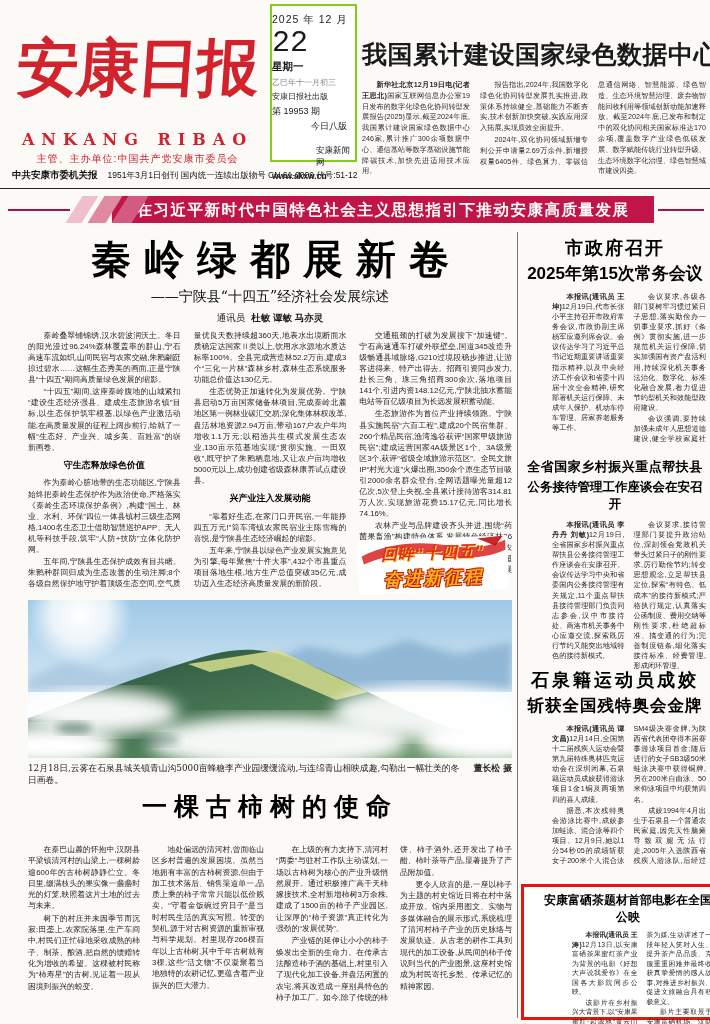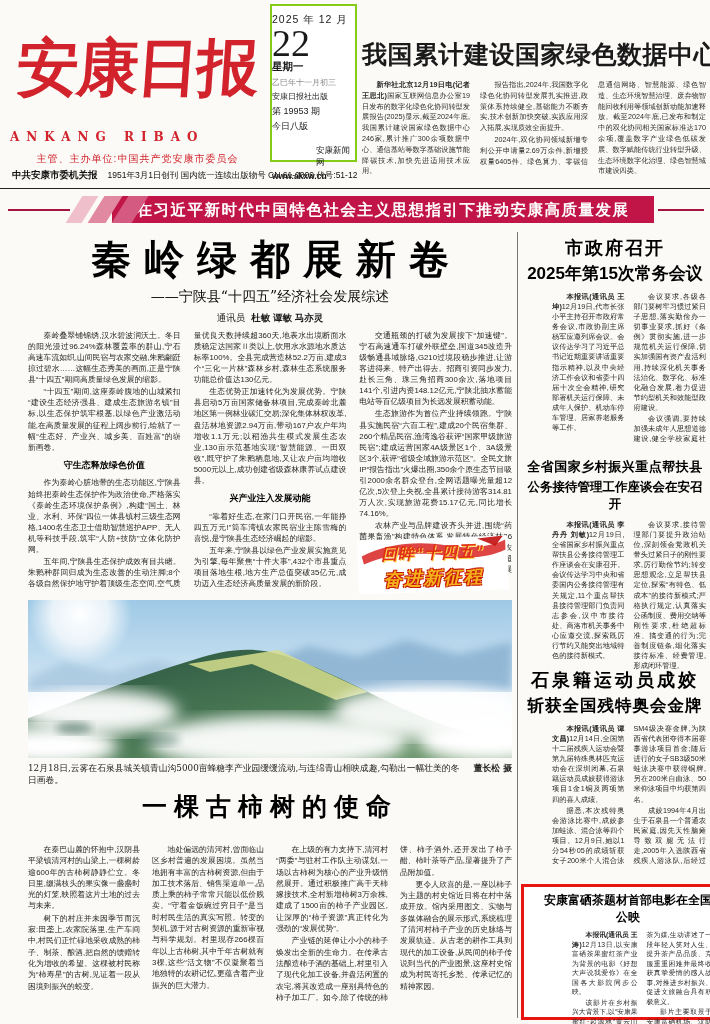--- a/index.html
+++ b/index.html
@@ -10,46 +10,46 @@
     font-family:"Liberation Sans", sans-serif; color:#1a1a1a;
   }
   
   .mast-title{
     position:absolute; left:8px; top:4px; width:258px; height:128px;
     font-family:"DejaVu Serif", serif; font-weight:900; color:#d2232d;
     font-size:62px; line-height:128px; text-align:center;
     transform:skewX(-4deg); letter-spacing:-2px; white-space:nowrap;
   }
   .mast-pinyin{
-    position:absolute; left:10px; top:130px; width:255px; text-align:left;
-    font-family:"DejaVu Serif", serif; font-weight:bold; font-size:12px;
+    position:absolute; left:10px; top:130px; width:255px; text-align:center;
+    font-family:"DejaVu Serif", serif; font-weight:bold; font-size:16px;
     letter-spacing:7px; color:#d2232d;
   }
   .mast-org{
     position:absolute; left:0px; top:152px; width:275px; text-align:center;
     font-size:10px; font-weight:normal; color:#d2232d; letter-spacing:1px;
   }
   .mast-footer{
     position:absolute; left:12px; top:169px; width:345px;
     font-size:8.5px; color:#111; white-space:nowrap;
   }
   .mast-footer b{ margin-right:10px; font-size:9.5px; }
   .mast-rule{ position:absolute; left:0; top:188px; width:710px; height:1px; background:#222; }
   
   .datebox{
     position:absolute; left:270px; top:4px; width:87px; height:158px;
     border:2px solid #84cc16; background:#fff; text-align:left; padding-top:7px;
   }
   .db-month{ font-size:10.5px; letter-spacing:1px; }
-  .db-day{ font-family:Liberation Serif, serif; font-size:38px; line-height:32px; }
+  .db-day{ font-family:Liberation Mono, monospace; font-size:30px; line-height:32px; }
   .db-week{ font-size:10.5px; font-weight:bold; margin-top:1px; }
   .db-lunar{ font-size:8px; color:#8a8a8a; margin-top:3px; }
   .db-pub{ font-family:"DejaVu Serif", serif; font-size:8px; margin-top:3px; }
   .db-issue{ font-size:9px; margin-top:3px; }
-  .db-pages{ font-size:9px; margin-top:2px; }
+  .db-pages{ font-size:9px; margin-top:2px;padding-left:39px; }
   .db-site{ font-size:8.5px; margin-top:12px;padding-left:44px; }
   .db-url{ font-size:8.5px; font-weight:bold; margin-top:2px; }
   
   .top-art{ position:absolute; left:362px; top:38px; width:344px; }
   .top-head{ font-size:25px; font-weight:900; letter-spacing:0.5px; white-space:nowrap; }
   .top-body{ margin-top:9px; height:104px; overflow:hidden;
     columns:3; column-gap:10px; font-size:7.2px; line-height:1.5; text-align:justify; color:#2b2b2b;}
   
   .banner-line{ position:absolute; top:209px; height:2px; background:#a61243; }
   .banner-box{
@@ -178,26 +178,26 @@
   <div class="lead-byline">
     <span>通讯员</span><b>杜敏 谭敏 马亦灵</b>
   </div>
   <div class="lead-body">
     <div>
         <p class="para">秦岭叠翠铺锦绣,汉水碧波润沃土。冬日的阳光漫过96.24%森林覆盖率的群山,宁石高速车流如织,山间民宿与农家交融,朱鹮翩跹掠过碧水……这幅生态秀美的画面,正是宁陕县“十四五”期间高质量绿色发展的缩影。</p>
         <p class="para">“十四五”期间,这座秦岭腹地的山城紧扣“建设生态经济强县、建成生态旅游名镇”目标,以生态保护筑牢根基,以绿色产业激活动能,在高质量发展的征程上阔步前行,绘就了一幅“生态好、产业兴、城乡美、百姓富”的崭新画卷。</p>
         <div class="subhead">守生态释放绿色价值</div>
         <p class="para">作为秦岭心脏地带的生态功能区,宁陕县始终把秦岭生态保护作为政治使命,严格落实《秦岭生态环境保护条例》,构建“国土、林业、水利、环保”四位一体县镇村三级生态网格,1400名生态卫士借助智慧巡护APP、无人机等科技手段,筑牢“人防+技防”立体化防护网。</p>
         <p class="para">五年间,宁陕县生态保护成效有目共睹。朱鹮种群回归成为生态改善的生动注脚;8个各级自然保护地守护着顶级生态空间,空气质量优良天数持续超360天,地表水出境断面水质稳定达国家Ⅱ类以上,饮用水水源地水质达标率100%。全县完成营造林52.2万亩,建成3个“三化一片林”森林乡村,森林生态系统服务功能总价值达130亿元。</p>
-        <p class="para">生态优势正加速转化为发展优势。宁陕县启动5万亩国家储备林项目,完成秦岭北麓地区第一例林业碳汇交易;深化集体林权改革,盘活林地资源2.94万亩,带动167户农户年均增收1.1万元;以稻渔共生模式发展生态农业,130亩示范基地实现“智慧能源、一田双收”,既守护了朱鹮栖息地,又让农户亩均增收5000元以上,成功创建省级森林康养试点建设县。</p>
+        <p class="para">生态优势正加速转化为发展优势。宁陕县启动5万亩国家储备林项目,完成秦岭北麓地区第一例林业碳汇交易;深化集体林权改革,盘活林地资源2.94万亩,带动167户农户年均增收1.1万元;以稻渔共生模式发展生态农业,130亩示范基地实现“贯彻实施、一田双收”,既守护了朱鹮栖息地,又让农户亩均增收5000元以上,成功创建省级森林康养试点建设县。</p>
         <div class="subhead">兴产业注入发展动能</div>
         <p class="para">“靠着好生态,在家门口开民宿,一年能挣四五万元!”筒车湾镇农家民宿业主陈雪梅的喜悦,是宁陕县生态经济崛起的缩影。</p>
         <p class="para">五年来,宁陕县以绿色产业发展实施意见为引擎,每年聚焦“十件大事”,432个市县重点项目落地生根,地方生产总值突破35亿元,成功迈入生态经济高质量发展的新阶段。</p>
         <p class="para">交通瓶颈的打破为发展按下“加速键”。宁石高速通车打破外联壁垒,国道345改造升级畅通县域脉络,G210过境段稳步推进,让游客进得来、特产出得去。招商引资同步发力,赴长三角、珠三角招商300余次,落地项目141个,引进内资148.12亿元,宁陕北抽水蓄能电站等百亿级项目为长远发展积蓄动能。</p>
-        <p class="para">生态旅游作为首位产业持续领跑。宁陕县实施民宿“六百工程”,建成20个民宿集群、260个精品民宿,渔湾逸谷获评“国家甲级旅游民宿”;建成运营国家4A级景区1个、3A级景区3个,获评“省级全域旅游示范区”。全民文旅IP“报告指出”火爆出圈,350余个原生态节目吸引2000余名群众登台,全网话题曝光量超12亿次,5次登上央视,全县累计接待游客314.81万人次,实现旅游花费15.17亿元,同比增长74.16%。</p>
+        <p class="para">生态旅游作为首位产业持续领跑。宁陕县实施民宿“六百工程”,建成20个民宿集群、260个精品民宿,渔湾逸谷获评“国家甲级旅游民宿”;建成运营国家4A级景区1个、3A级景区3个,获评“省级全域旅游示范区”。全民文旅IP“村光大道”火爆出圈,350余个原生态节目吸引2000余名群众登台,全网话题曝光量超12亿次,5次登上央视,全县累计接待游客314.81万人次,实现旅游花费15.17亿元,同比增长74.16%。</p>
         <p class="para">农林产业与品牌建设齐头并进,围绕“药菌果畜渔”构建特色体系,发展特色经济林36万亩、林下经济18万亩,培育18个“国字号”农产品品牌;29家“宁陕山珍”专营店年销售额超8000万元,形成“一业引领、多业协同”的发展格局。</p>
       </div>
     <div class="badge">
       <svg width="150" height="54" viewBox="0 0 150 54">
         <path d="M4,16 C30,4 60,2 90,8 C115,13 135,10 148,4 L148,14 C130,22 110,22 88,18 C60,13 30,14 6,24 Z" fill="#d61515" opacity="0.8"></path>
         <path d="M120,2 L146,0 L138,10 Z" fill="#c21010" opacity="0.9"></path>
       </svg>
       <span class="l1">回眸“十四五”</span>
       <span class="l2">奋进新征程</span>
     </div>

